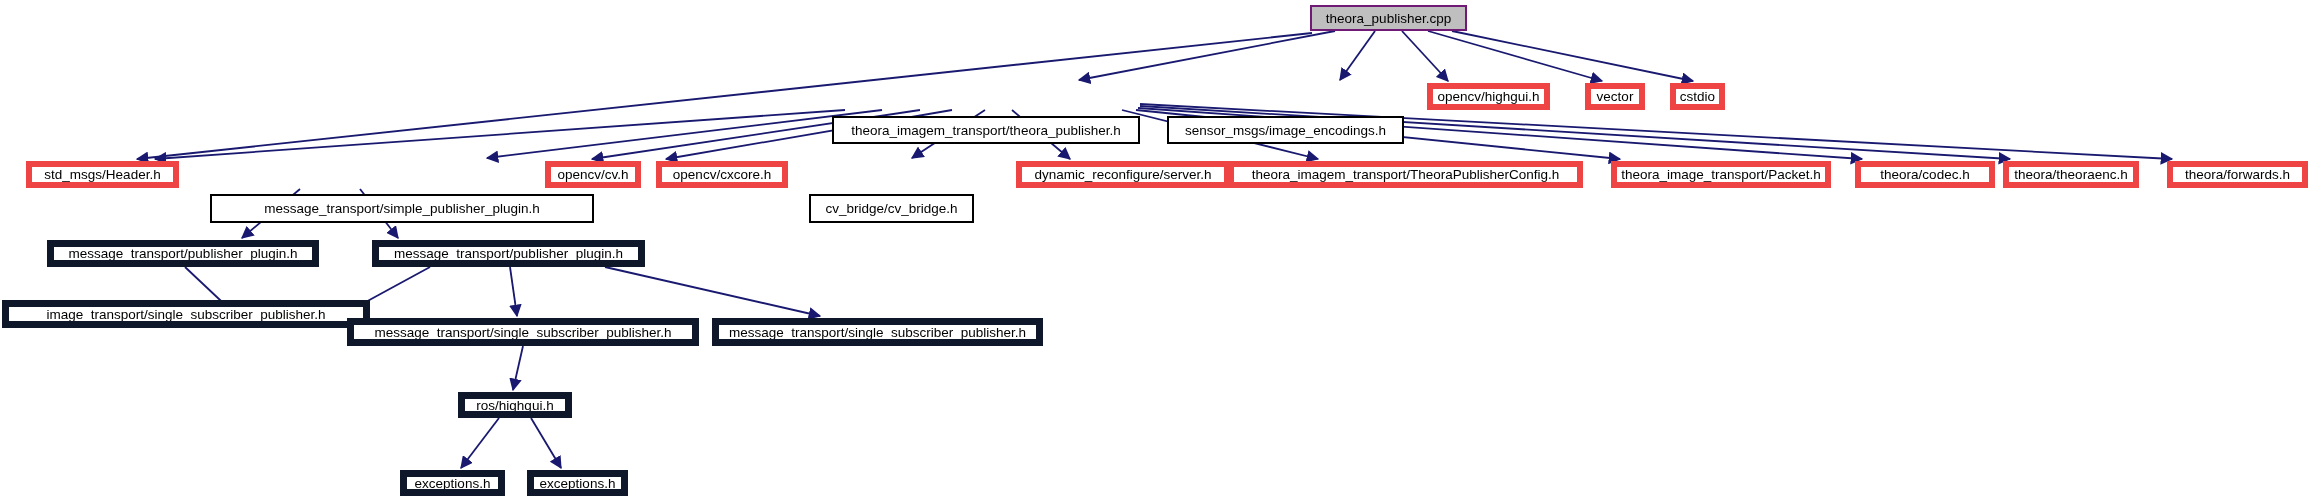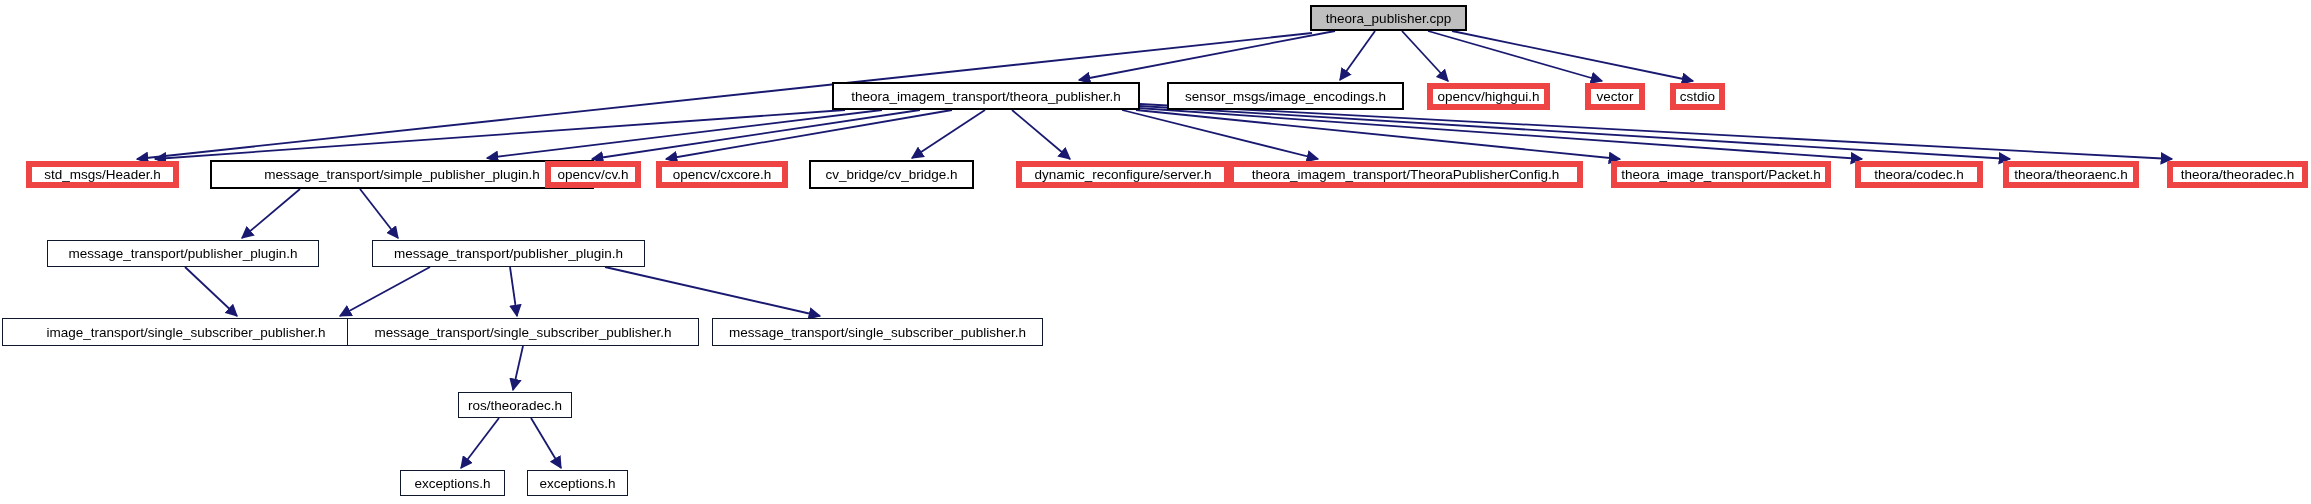--- a/index.html
+++ b/index.html
@@ -14,23 +14,23 @@
     position:absolute;
     box-sizing:border-box;
     background:#ffffff;
     border:6px solid #ef4444;
     color:#000000;
     font-size:13.5px;
     display:flex;align-items:center;justify-content:center;
     white-space:nowrap;
     overflow:hidden;
   }
-  .node.bold{border:2px solid #000000;}
-  .node.black{border:1px solid #0f172a;}
-  .node.root{background:#bfbfbf;border:2px solid #000000;}
+  .node.bold{border:2px solid #000000;margin-top:34px;}
+  .node.black{border:7px solid #0f172a;}
+  .node.root{background:#bfbfbf;border:2px solid #701a75;}
 </style>
 </head>
 <body>
 
 <div id="graph">
 
   <svg id="edges" xmlns="http://www.w3.org/2000/svg" viewBox="0 0 2311 504">
     <defs>
       <marker id="arw" viewBox="0 0 10 10" refX="9" refY="5" markerWidth="7" markerHeight="7" orient="auto">
         <path d="M0,0 L10,5 L0,10 z" fill="#191970"></path>
@@ -75,29 +75,29 @@
   <div class="node" style="left:1670px;top:83px;width:55px;height:27px">cstdio</div>
 
   <div class="node" style="left:26px;top:161px;width:153px;height:27px">std_msgs/Header.h</div>
   <div class="node bold" style="left:210px;top:160px;width:384px;height:29px">message_transport/simple_publisher_plugin.h</div>
   <div class="node" style="left:545px;top:161px;width:96px;height:27px">opencv/cv.h</div>
   <div class="node" style="left:656px;top:161px;width:132px;height:27px">opencv/cxcore.h</div>
   <div class="node bold" style="left:809px;top:160px;width:165px;height:29px">cv_bridge/cv_bridge.h</div>
   <div class="node" style="left:1016px;top:161px;width:214px;height:27px">dynamic_reconfigure/server.h</div>
   <div class="node" style="left:1611px;top:161px;width:220px;height:27px">theora_image_transport/Packet.h</div>
   <div class="node" style="left:1228px;top:161px;width:355px;height:27px">theora_imagem_transport/TheoraPublisherConfig.h</div>
-  <div class="node" style="left:1855px;top:161px;width:128px;height:27px">theora/codec.h</div>
+  <div class="node" style="left:1855px;top:161px;width:140px;height:27px">theora/codec.h</div>
   <div class="node" style="left:2003px;top:161px;width:136px;height:27px">theora/theoraenc.h</div>
-  <div class="node" style="left:2167px;top:161px;width:141px;height:27px">theora/theoradec.h</div>
+  <div class="node" style="left:2167px;top:161px;width:141px;height:27px">theora/forwards.h</div>
 
   <div class="node black" style="left:47px;top:240px;width:272px;height:27px">message_transport/publisher_plugin.h</div>
   <div class="node black" style="left:372px;top:240px;width:273px;height:27px">message_transport/publisher_plugin.h</div>
 
-  <div class="node black" style="left:2px;top:318px;width:368px;height:28px">image_transport/single_subscriber_publisher.h</div>
+  <div class="node black" style="left:2px;top:300px;width:368px;height:28px">image_transport/single_subscriber_publisher.h</div>
   <div class="node black" style="left:347px;top:318px;width:352px;height:28px">message_transport/single_subscriber_publisher.h</div>
   <div class="node black" style="left:712px;top:318px;width:331px;height:28px">message_transport/single_subscriber_publisher.h</div>
 
-  <div class="node black" style="left:458px;top:392px;width:114px;height:26px">ros/theoradec.h</div>
+  <div class="node black" style="left:458px;top:392px;width:114px;height:26px">ros/highgui.h</div>
 
   <div class="node black" style="left:400px;top:470px;width:105px;height:26px">exceptions.h</div>
   <div class="node black" style="left:527px;top:470px;width:101px;height:26px">exceptions.h</div>
 
 </div>
 
 </body></html>

